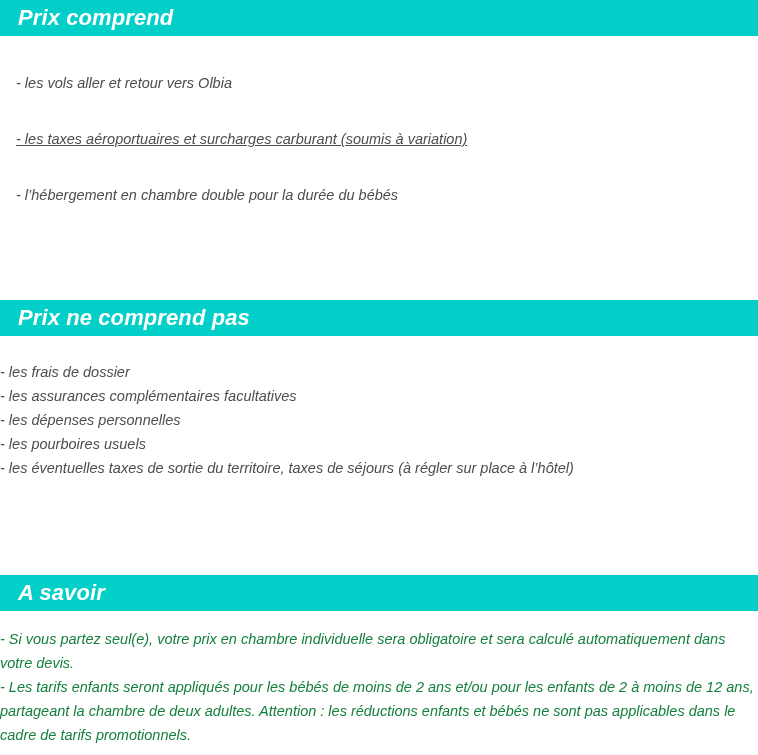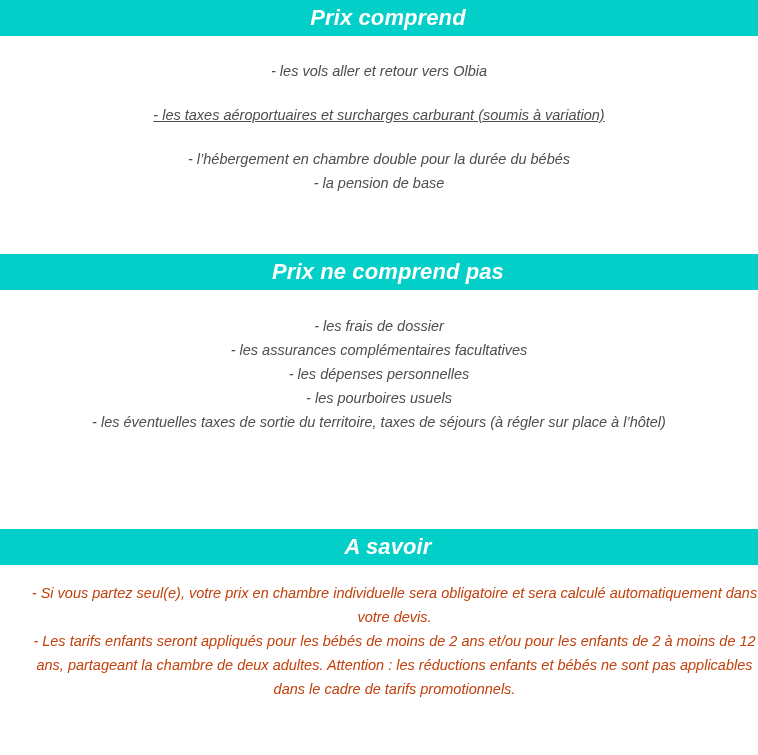--- a/index.html
+++ b/index.html
@@ -12,21 +12,20 @@
     background: #ffffff;
     font-family: "Liberation Sans", sans-serif;
     overflow: hidden;
   }
 
   .page {
     width: 758px;
     height: 723px;
     position: relative;
     background: #ffffff;
-    text-align: center;
   }
 
   .section-header {
     background: #03CFC9;
     color: #ffffff;
     font-size: 22px;
     font-weight: bold;
     font-style: italic;
     line-height: 36px;
     height: 36px;
@@ -48,36 +47,35 @@
   .line {
     font-style: italic;
     color: #4d4d4d;
     font-size: 14.5px;
     line-height: 24px;
     white-space: nowrap;
   }
 
   .para {
     font-style: italic;
-    color: #c2410c;
+    color: #15803d;
     font-size: 14.5px;
     line-height: 24px;
-    padding-left: 31px;
   }
 
   
   #section-included .section-header { margin-top: 0; }
-  #section-included .group { margin: 4px; }
+  #section-included .group { margin: 16px; }
   #section-included .group-1 { padding-top: 19px; }
   #section-included .group-2 { padding-top: 16px; text-decoration: underline; }
   #section-included .group-3 { padding-top: 16px; }
   #section-included .group-4 { padding-top: 16px; }
 
   
-  #section-excluded { margin-top: 59px; }
+  #section-excluded { margin-top: 93px; }
   #section-excluded .list { padding-top: 24px; }
 
   
   #section-notes { margin-top: 95px; }
   #section-notes .notes { padding-top: 16px; }
   #section-notes .para + .para { margin-top: 0px; }
 </style>
 </head>
 <body>
 
@@ -91,21 +89,20 @@
         <div class="line">- les vols aller et retour vers Olbia</div>
       </div>
 
       <div class="group group-2">
         <div class="line">- les taxes aéroportuaires et surcharges carburant (soumis à variation)</div>
       </div>
 
 
       <div class="group group-4">
         <div class="line">- l’hébergement en chambre double pour la durée du bébés</div>
-        <div class="line">- la pension de base</div>
       </div>
 
     </div>
   </section>
 
   <section id="section-excluded">
     <div class="section-header">Prix ne comprend pas</div>
     <div class="section-body list">
       <div class="line">- les frais de dossier</div>
       <div class="line">- les assurances complémentaires facultatives</div>

